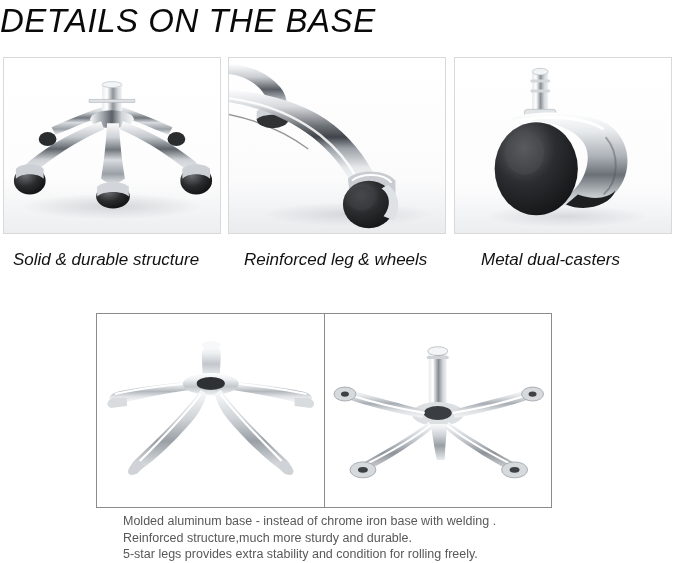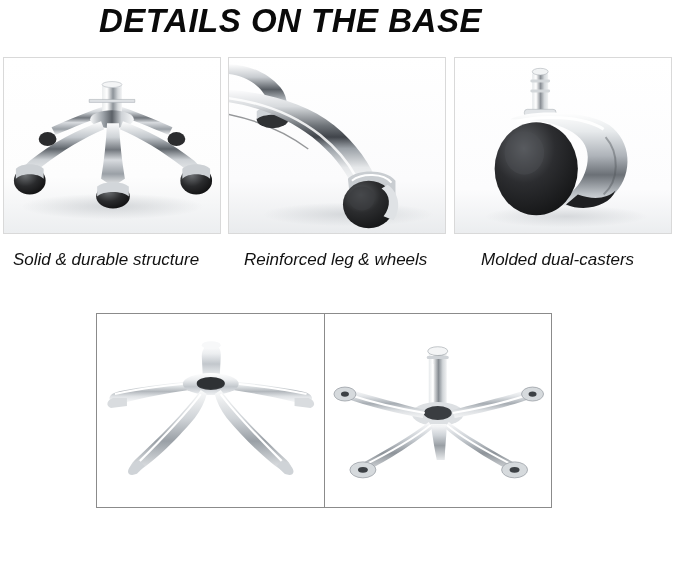--- a/index.html
+++ b/index.html
@@ -8,27 +8,27 @@
     background:#ffffff;
     font-family:"Liberation Sans","DejaVu Sans",sans-serif;
     overflow:hidden;
     position:relative;
   }
   .page{position:absolute;inset:0;}
 
   
   .title{
     position:absolute;left:0;top:1px;width:679px;
-    text-align:center;
+    text-align:left;
     padding-right:98px;
     box-sizing:border-box;
     font-size:33px;
     line-height:40px;
     font-style:italic;
-    font-weight:700;
+    font-weight:400;
     letter-spacing:0.5px;
     color:#0a0a0a;
     white-space:nowrap;
   }
 
   
   .row-top{position:absolute;left:0;top:57px;width:679px;height:177px;}
   .panel{
     position:absolute;top:0;height:177px;
     border:1px solid #d9d9d9;
@@ -282,21 +282,21 @@
         <ellipse cx="70" cy="96" rx="20" ry="22" fill="#4b4e52" opacity="0.45"></ellipse>
 
         <path d="M124 138 C140 144 154 142 162 134 C156 150 130 156 112 148 Z" fill="#1e1f21"></path>
       </svg>
     </div>
   </div>
 
   <div class="captions">
     <div class="caption c1">Solid &amp; durable structure</div>
     <div class="caption c2">Reinforced leg &amp; wheels</div>
-    <div class="caption c3">Molded dual-casters</div>
+    <div class="caption c3">Metal dual-casters</div>
   </div>
 
   <div class="row-bottom">
 
     <div class="half left">
       <svg viewBox="0 0 227 193" preserveAspectRatio="xMidYMid meet">
         <defs>
           <linearGradient id="alTop" x1="0" y1="0" x2="0" y2="1">
             <stop offset="0%" stop-color="#ffffff"></stop>
             <stop offset="30%" stop-color="#eceef0"></stop>
@@ -400,14 +400,19 @@
         <ellipse cx="208" cy="80" rx="11" ry="7" fill="#d6dadd" stroke="#9aa0a6" stroke-width="0.8"></ellipse>
         <ellipse cx="208" cy="80" rx="4" ry="2.6" fill="#3d4145"></ellipse>
         <ellipse cx="38" cy="156" rx="13" ry="8" fill="#d6dadd" stroke="#9aa0a6" stroke-width="0.8"></ellipse>
         <ellipse cx="38" cy="156" rx="5" ry="3" fill="#3d4145"></ellipse>
         <ellipse cx="190" cy="156" rx="13" ry="8" fill="#d6dadd" stroke="#9aa0a6" stroke-width="0.8"></ellipse>
         <ellipse cx="190" cy="156" rx="5" ry="3" fill="#3d4145"></ellipse>
       </svg>
     </div>
   </div>
 
+  <div class="desc">
+    <div>Molded aluminum base - instead of chrome iron base with welding .</div>
+    <div>Reinforced structure,much more sturdy and durable.</div>
+    <div>5-star legs provides extra stability and condition for rolling freely.</div>
+  </div>
 
 </div>
 
 </body></html>

